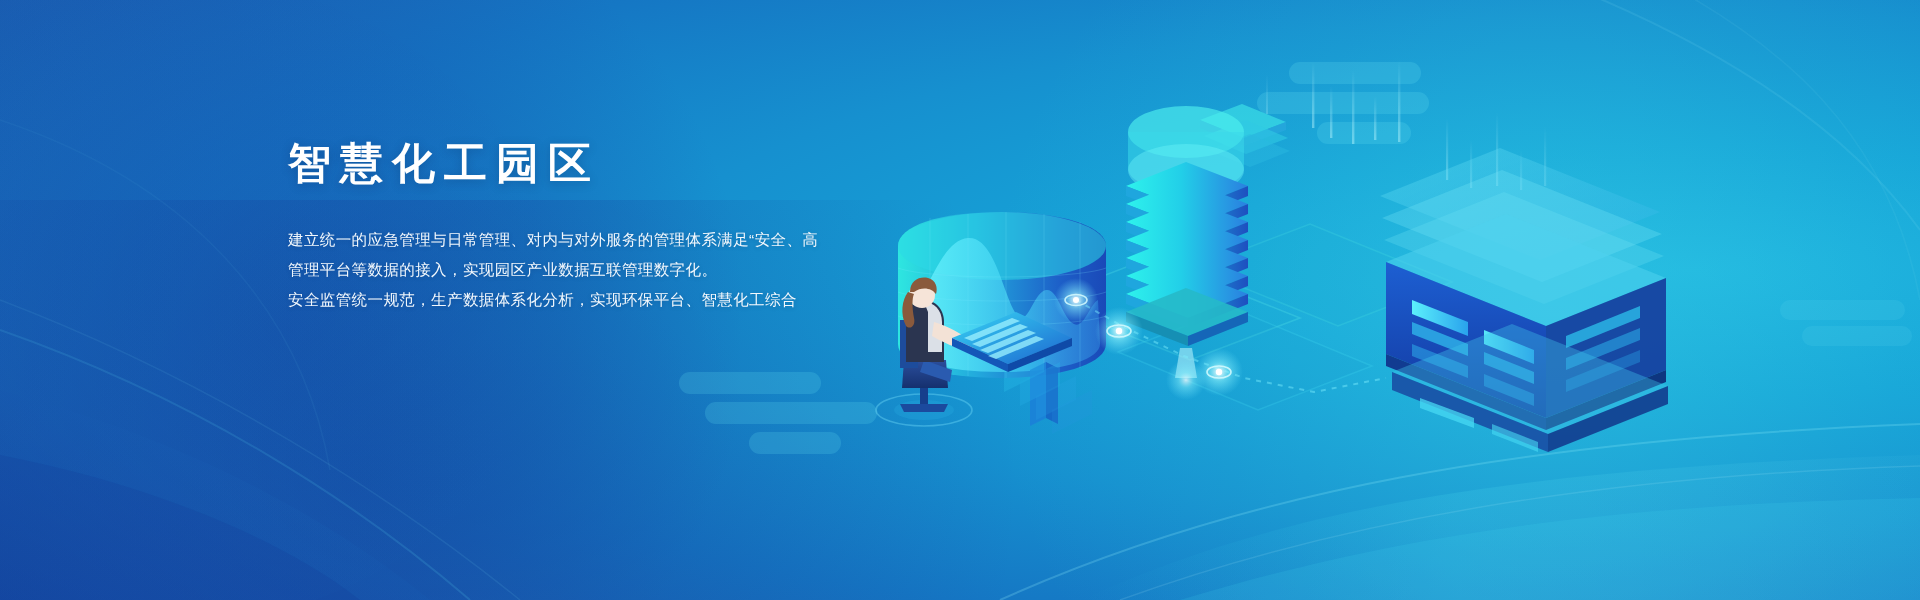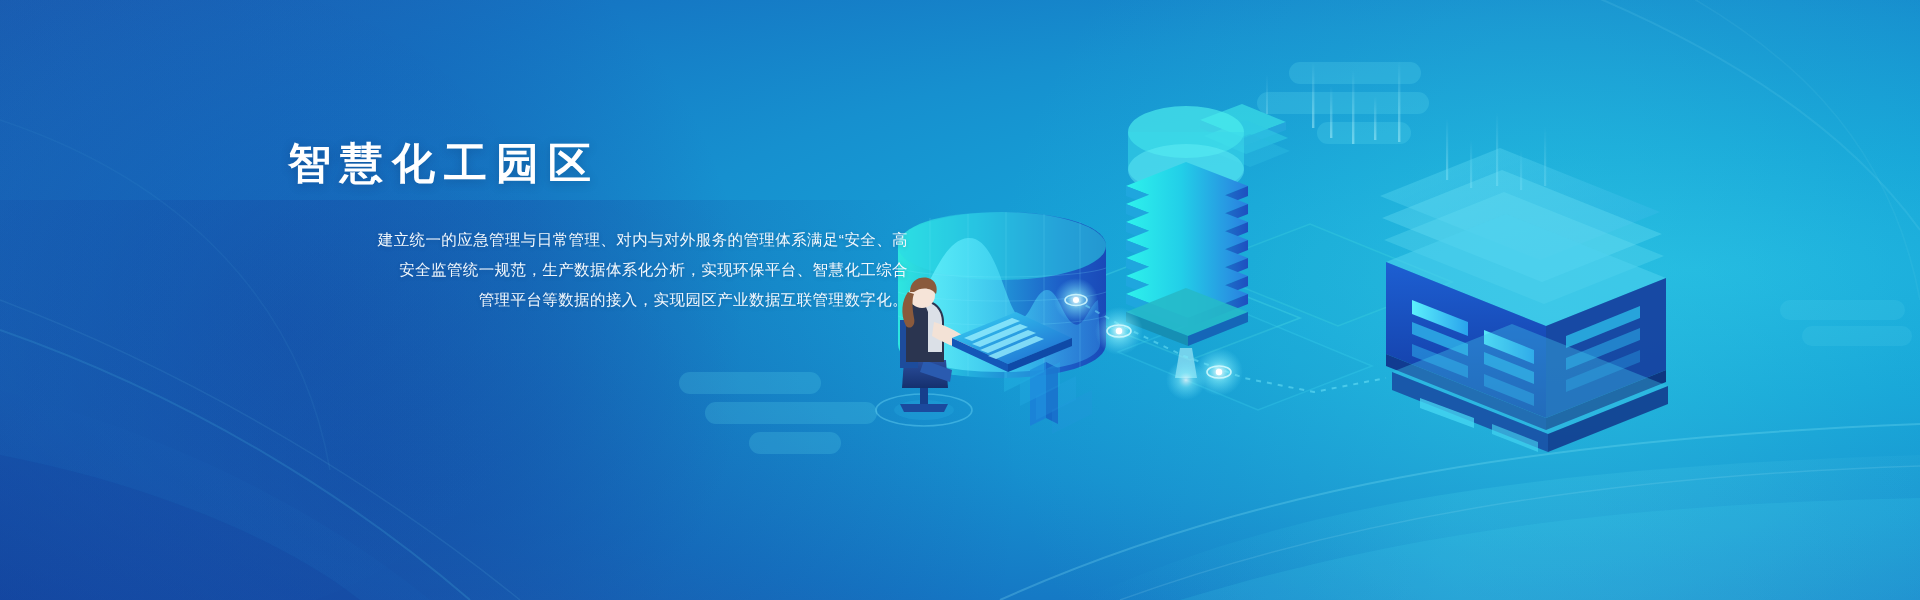--- a/index.html
+++ b/index.html
@@ -33,21 +33,21 @@
 
   
   .copy {
     position:absolute; left:288px; top:142px; width:620px; z-index:20;
   }
   .title {
     color:#ffffff; font-size:43px; line-height:1; font-weight:700;
     letter-spacing:9px; white-space:nowrap;
     text-shadow:0 2px 10px rgba(0,30,80,.25);
   }
-  .desc { margin-top:40px;text-align:right; }
+  .desc { margin-top:40px; }
   .desc p {
     color:#f2f8fd; font-size:15.5px; line-height:30px;
     letter-spacing:.4px; white-space:nowrap;
     text-shadow:0 1px 4px rgba(0,30,80,.22);
   }
 </style>
 </head>
 <body>
 
 <div id="banner">
@@ -373,18 +373,18 @@
           <path d="M988,356 L1036,336 L1044,339 L996,359 Z"></path>
         </g>
       </g>
     </g>
   </svg>
 
   <div class="copy">
     <h1 class="title">智慧化工园区</h1>
     <div class="desc">
       <p>建立统一的应急管理与日常管理、对内与对外服务的管理体系满足“安全、高</p>
+      <p>管理平台等数据的接入，实现园区产业数据互联管理数字化。</p>
       <p>安全监管统一规范，生产数据体系化分析，实现环保平台、智慧化工综合</p>
-      <p>管理平台等数据的接入，实现园区产业数据互联管理数字化。</p>
     </div>
   </div>
 
 </div>
 
 </body></html>

